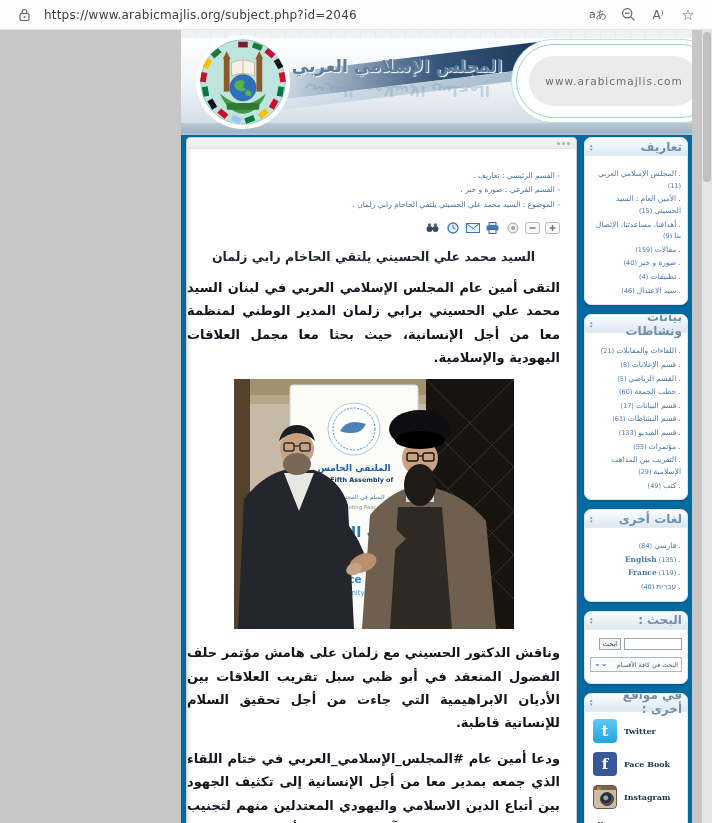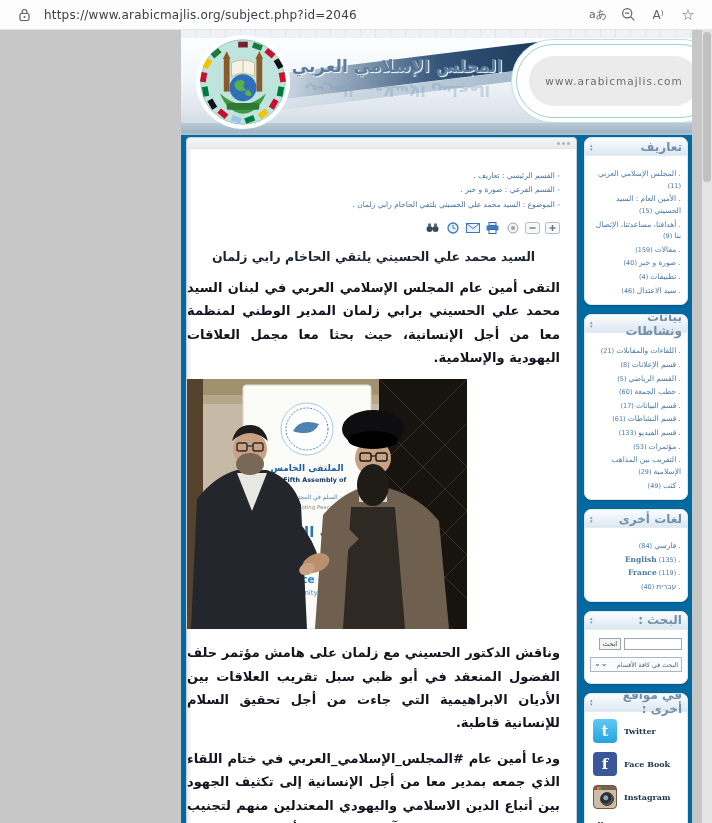--- a/index.html
+++ b/index.html
@@ -48,21 +48,21 @@
   .panel-topstrip{height:10px;background:linear-gradient(#f4f5f6,#e9ebed);border-bottom:1px solid #e2e4e6;
     display:flex;justify-content:flex-end;align-items:center;padding:0 6px;gap:2px;border-radius:4px 4px 0 0;}
   .panel-topstrip i{width:3px;height:3px;border-radius:50%;background:#aab3bb;}
   .panel-inner{padding:14px 16px 0 0;}
   .breadcrumbs{direction:rtl;text-align:right;font-size:7.5px;color:#46729e;line-height:1.9;margin-top:6px;}
   .toolbar{display:flex;justify-content:flex-end;align-items:center;gap:5px;margin-top:10px;}
   .tb-ico{width:15px;height:13px;display:inline-flex;align-items:center;justify-content:center;cursor:pointer;}
   .article-title{direction:rtl;text-align:center;font-size:12.5px;font-weight:bold;color:#1d2430;margin-top:14px;}
   .article-p{direction:rtl;text-align:justify;font-size:13px;font-weight:bold;color:#14141e;
     line-height:1.8;margin:12px 0 0 0;}
-  .article-photo-wrap{display:flex;justify-content:flex-start;margin:10px 0 4px 0;}
+  .article-photo-wrap{display:flex;justify-content:center;margin:10px 0 4px 0;}
   .hashtag{direction:rtl;text-align:left;font-size:11px;font-weight:normal;color:#000;margin-top:34px;
     padding-left:2px;}
 
   
   .sidebar{position:absolute;left:403px;top:107px;width:104px;display:flex;flex-direction:column;gap:9px;}
   .sb-box{background:#fff;border:1px solid #dfe4e9;border-radius:7px;box-shadow:0 1px 2px rgba(0,0,0,.18);
     overflow:hidden;padding-bottom:5px;}
   .sb-head{height:17px;background:linear-gradient(#fbfdff,#dce7f0);border-bottom:1px solid #e4ebf1;
     display:flex;align-items:center;direction:rtl;justify-content:space-between;padding:0 5px;}
   .sb-head .t{font-size:12px;font-weight:bold;color:#7090ac;}

